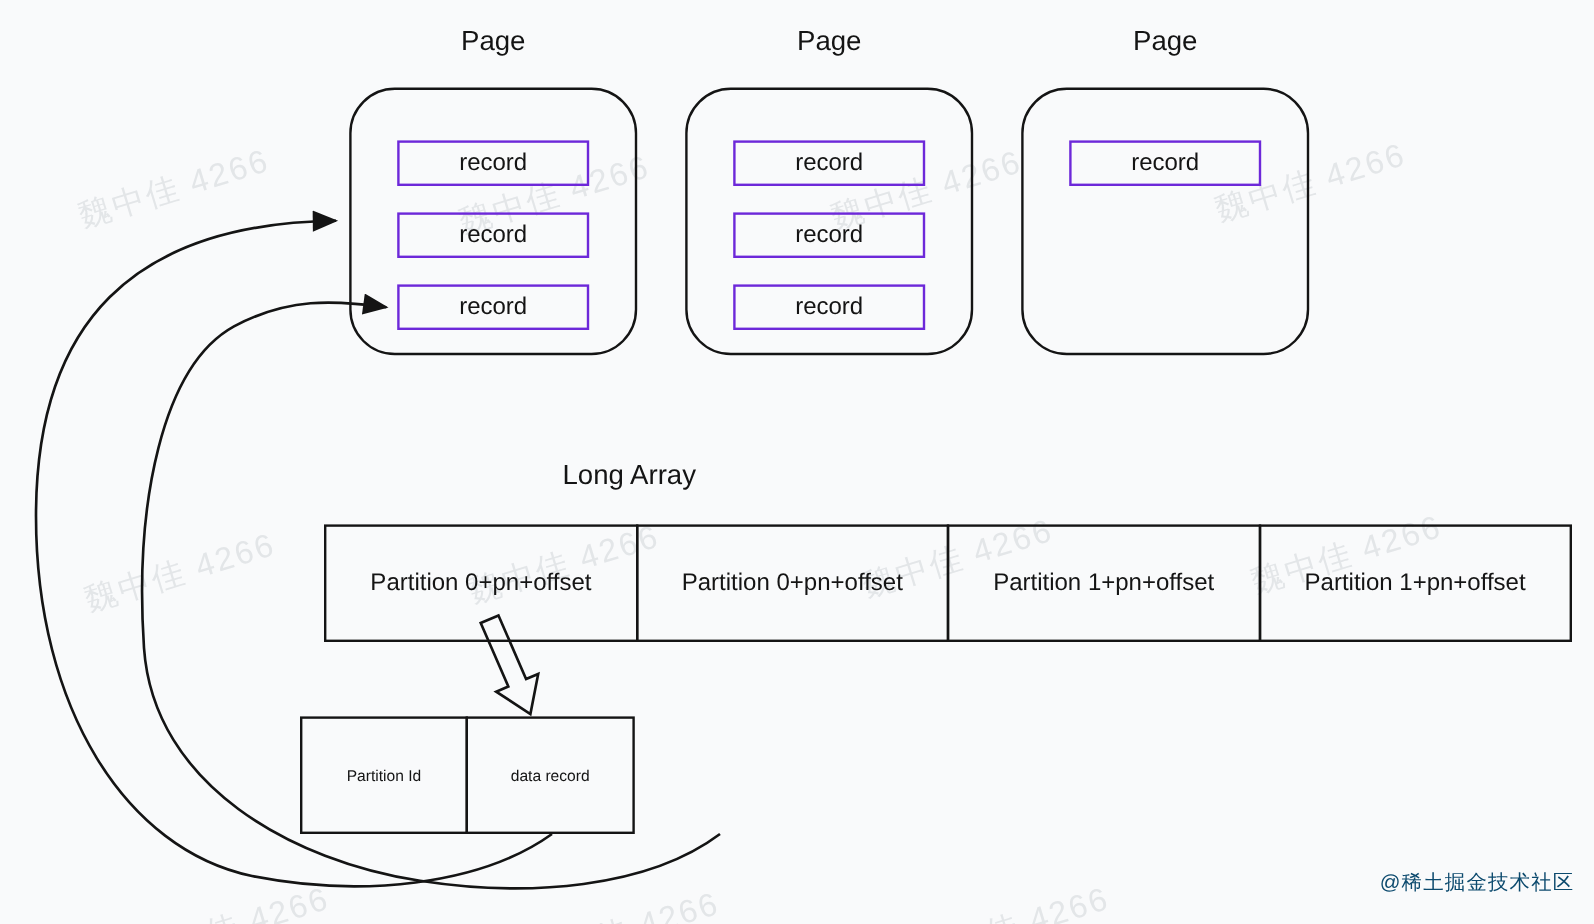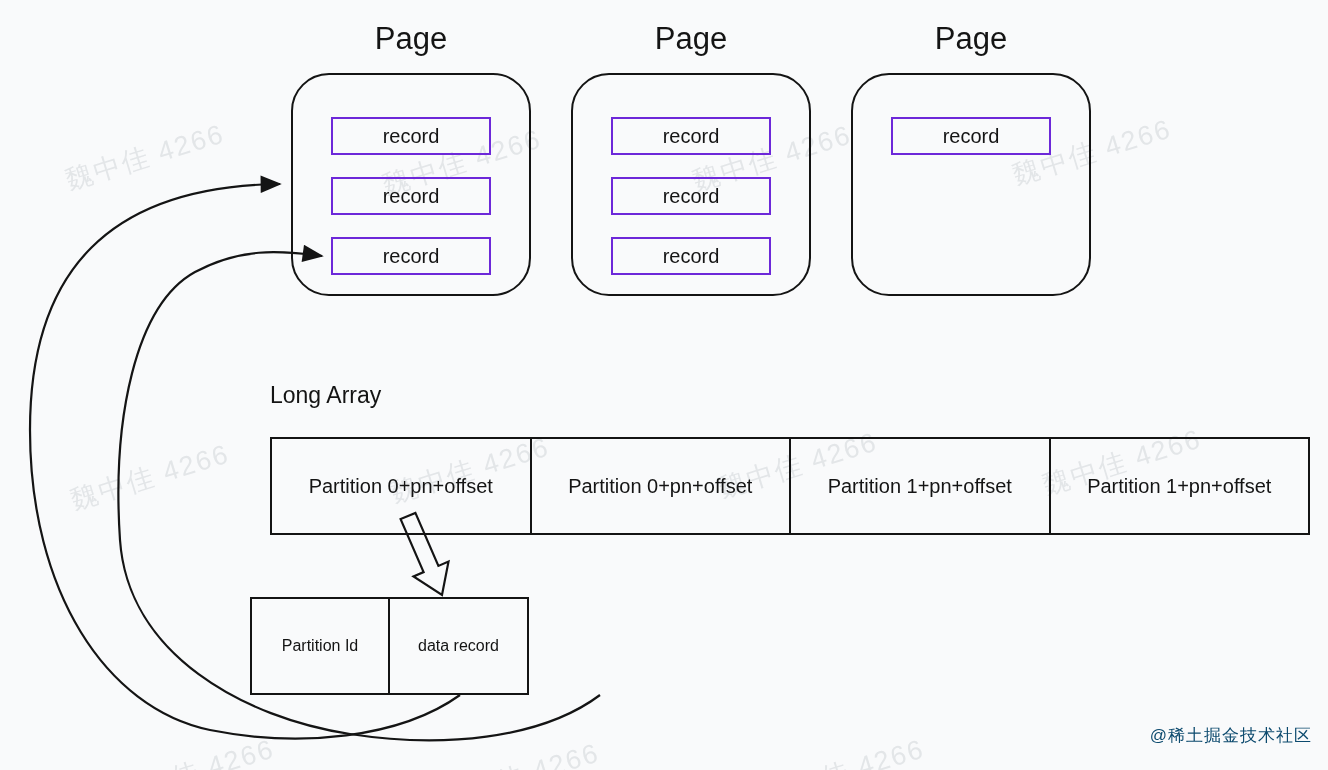--- a/index.html
+++ b/index.html
@@ -45,37 +45,37 @@
     top: 73px; width: 240px; height: 223px;
     border: 2.5px solid #141414;
     border-radius: 38px;
     box-sizing: border-box;
     z-index: 2;
   }
   .page-label {
     position: absolute;
     top: 21px; width: 240px; height: 28px;
     text-align: center;
-    font-size: 31px;
+    font-size: 23px;
     z-index: 2;
   }
   .record {
     position: absolute;
     left: 38px; width: 160px; height: 38px;
     border: 2px solid #6d28d9;
     box-sizing: border-box;
     display: flex; align-items: center; justify-content: center;
     font-size: 20px;
   }
   .rec0 { top: 42px; } .rec1 { top: 102px; } .rec2 { top: 162px; }
 
   .array-title {
     position: absolute;
     left: 270px; top: 382px; width: 310px;
-    text-align: left;
+    text-align: right;
     font-size: 23px;
     z-index: 2;
   }
   .long-array {
     position: absolute;
     left: 270px; top: 437px; width: 1040px; height: 98px;
     display: flex;
     z-index: 2;
   }
   .la-cell {
@@ -93,21 +93,21 @@
     position: absolute;
     left: 250px; top: 597px; width: 420px; height: 98px;
     display: flex;
     z-index: 2;
   }
   .entry-cell {
     border: 2px solid #141414;
     margin-left: -2px;
     box-sizing: border-box;
     display: flex; align-items: center; justify-content: center;
-    font-size: 16px;
+    font-size: 13px;
     white-space: nowrap;
   }
   .entry-cell:first-child { margin-left: 0; }
   .ec0 { width: 140px; } .ec1 { width: 141px; } .ec2 { width: 141px; }
 </style>
 </head>
 <body>
 
 <div class="canvas">
 

